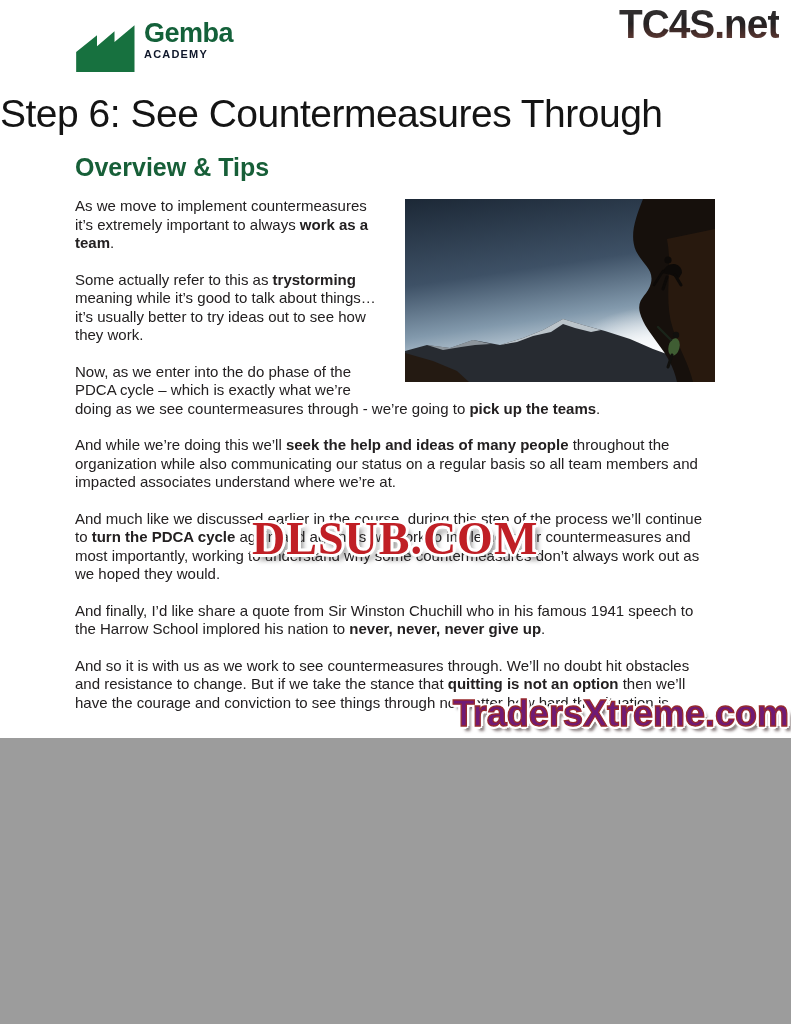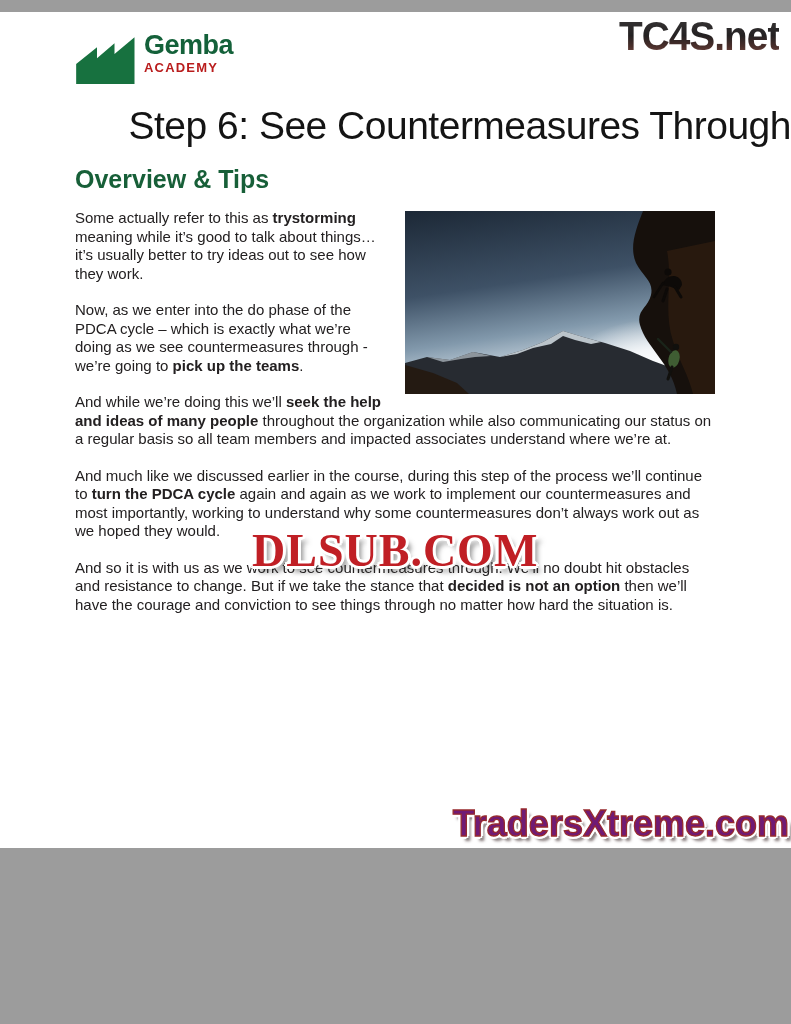--- a/index.html
+++ b/index.html
@@ -1,39 +1,39 @@
 <!DOCTYPE html>
 <html><head>
 <meta charset="utf-8">
 <style>
   * { margin:0; padding:0; box-sizing:border-box; }
   body { background:#9c9c9c; font-family:"Liberation Sans", sans-serif; }
   .page {
-    position:relative; width:791px; height:836px; margin:12px auto;
+    position:relative; width:791px; height:738px; margin:0 auto;
     background:#ffffff; overflow:hidden; color:#232021;
   }
 
   
   .logo { position:absolute; left:75px; top:20px; display:flex; align-items:flex-start; }
   .logo svg { display:block; margin-top:2px; }
   .logo-text { margin-left:5px; line-height:1; }
   .logo-name { font-size:27px; font-weight:bold; color:#14613a; letter-spacing:-0.5px; }
-  .logo-sub  { font-size:13px; font-weight:bold; color:#b91c1c; letter-spacing:1.2px; margin-top:2px; }
+  .logo-sub  { font-size:11px; font-weight:bold; color:#0f172a; letter-spacing:1.2px; margin-top:2px; }
 
   .wm-top {
     position:absolute; top:2px; right:12px;
     font-family:"Liberation Sans", sans-serif; font-weight:bold;
     font-size:40px; letter-spacing:-1px; transform:scaleX(0.97); transform-origin:right top;
     background:linear-gradient(#3c3a3a 0%, #242122 48%, #4a2f2b 72%, #8a544b 100%);
     -webkit-background-clip:text; background-clip:text; color:transparent;
   }
 
   
   .title {
-    margin-top:92px; text-align:right;
+    margin-top:92px; text-align:left;
     font-size:39px; font-weight:400; color:#141414; letter-spacing:-0.5px;
   }
   .section-heading {
     margin:17px 0 0 75px;
     font-size:25px; font-weight:bold; color:#175f38;
   }
 
   
   .content { margin:15px 76px 0 75px; font-size:15px; line-height:18.5px; }
   .content p { margin-bottom:18px; }
@@ -129,25 +129,27 @@
 
         <g>
           <circle cx="271" cy="136" r="3.2" fill="#11100d"></circle>
           <ellipse cx="269" cy="148" rx="5.5" ry="9" fill="#3f5d33" transform="rotate(14 269 148)"></ellipse>
           <line x1="266" y1="141" x2="253" y2="128" stroke="#1a241a" stroke-width="2.4" stroke-linecap="round"></line>
           <line x1="267" y1="156" x2="263" y2="168" stroke="#11100d" stroke-width="3" stroke-linecap="round"></line>
         </g>
       </svg>
     </div>
     <div>
+        <p><span>As we move to implement countermeasures it’s extremely important to always </span><b>work as a team</b><span>.</span></p>
         <p><span>Some actually refer to this as </span><b>trystorming</b><span> meaning while it’s good to talk about things… it’s usually better to try ideas out to see how they work.</span></p>
         <p><span>Now, as we enter into the do phase of the PDCA cycle – which is exactly what we’re doing as we see countermeasures through - we’re going to </span><b>pick up the teams</b><span>.</span></p>
         <p><span>And while we’re doing this we’ll </span><b>seek the help and ideas of many people</b><span> throughout the organization while also communicating our status on a regular basis so all team members and impacted associates understand where we’re at.</span></p>
         <p><span>And much like we discussed earlier in the course, during this step of the process we’ll continue to </span><b>turn the PDCA cycle</b><span> again and again as we work to implement our countermeasures and most importantly, working to understand why some countermeasures don’t always work out as we hoped they would.</span></p>
-        <p><span>And so it is with us as we work to see countermeasures through.  We’ll no doubt hit obstacles and resistance to change.  But if we take the stance that </span><b>decided is not an option</b><span> then we’ll have the courage and conviction to see things through no matter how hard the situation is.</span></p>
+        <p><span>And finally, I’d like share a quote from Sir Winston Chuchill who in his famous 1941 speech to the Harrow School implored his nation to </span><b>never, never, never give up</b><span>.</span></p>
+        <p><span>And so it is with us as we work to see countermeasures through.  We’ll no doubt hit obstacles and resistance to change.  But if we take the stance that </span><b>quitting is not an option</b><span> then we’ll have the courage and conviction to see things through no matter how hard the situation is.</span></p>
       </div>
   </div>
 
   <div class="wm-dlsub">DLSUB.COM</div>
   <div class="wm-bottom">TradersXtreme.com</div>
 
   <div class="footer-left">10. See Countermeasures Through</div>
   <div class="footer-right">Page 1</div>
 
 </div>

